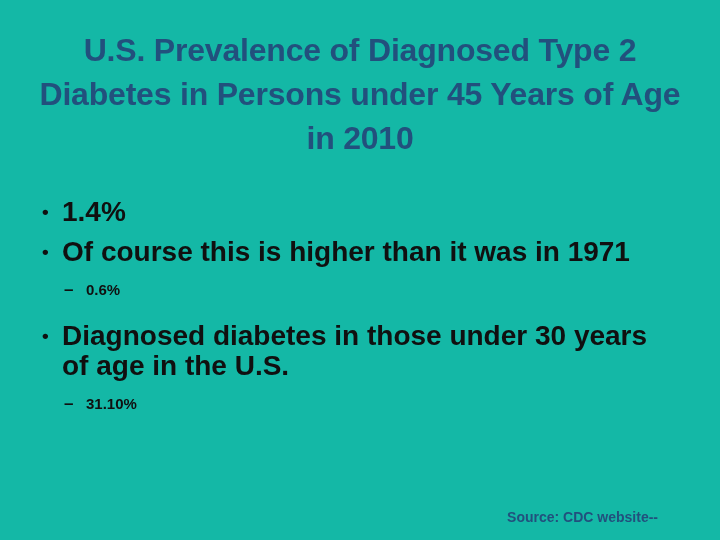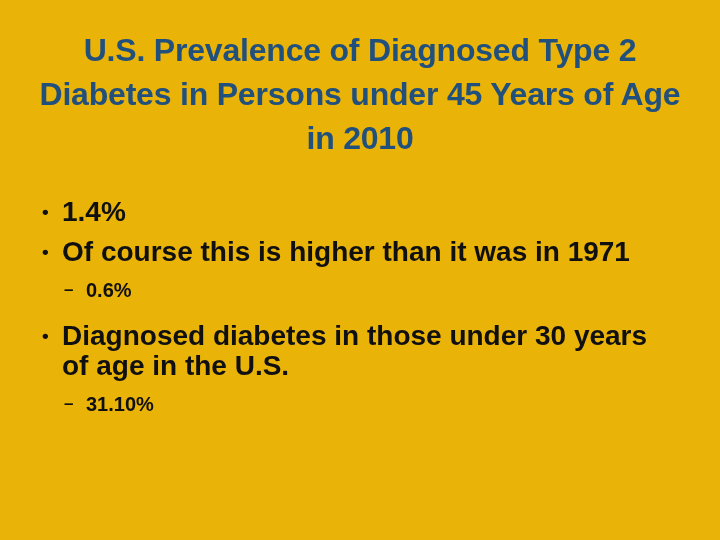--- a/index.html
+++ b/index.html
@@ -7,21 +7,21 @@
     padding: 0;
     background: #ffffff;
   }
   body {
     font-family: "Liberation Sans", sans-serif;
   }
   .slide {
     position: relative;
     width: 720px;
     height: 540px;
-    background: #eab308;
+    background: #14b8a6;
     overflow: hidden;
     box-sizing: border-box;
   }
 
   
   .title-block {
     position: absolute;
     left: 32px;
     top: 28px;
     width: 656px;
@@ -80,21 +80,21 @@
     padding-left: 28px;
   }
   .level2 .marker {
     flex: 0 0 auto;
     width: 22px;
     font-size: 17px;
     line-height: 26px;
   }
   .level2 .bullet-text {
     flex: 1 1 auto;
-    font-size: 20px;
+    font-size: 15px;
     line-height: 26px;
   }
 
   .spacer-lg { height: 8px; }
 
   
   .source-note {
     position: absolute;
     right: 62px;
     top: 508px;
@@ -139,14 +139,15 @@
       <span class="bullet-text">Diagnosed diabetes in those under 30 years of age in the U.S.</span>
     </div>
 
     <div class="bullet-row level2">
       <span class="marker">–</span>
       <span class="bullet-text">31.10%</span>
     </div>
 
   </div>
 
+  <div class="source-note">Source: CDC website--</div>
 
 </div>
 
 </body></html>

